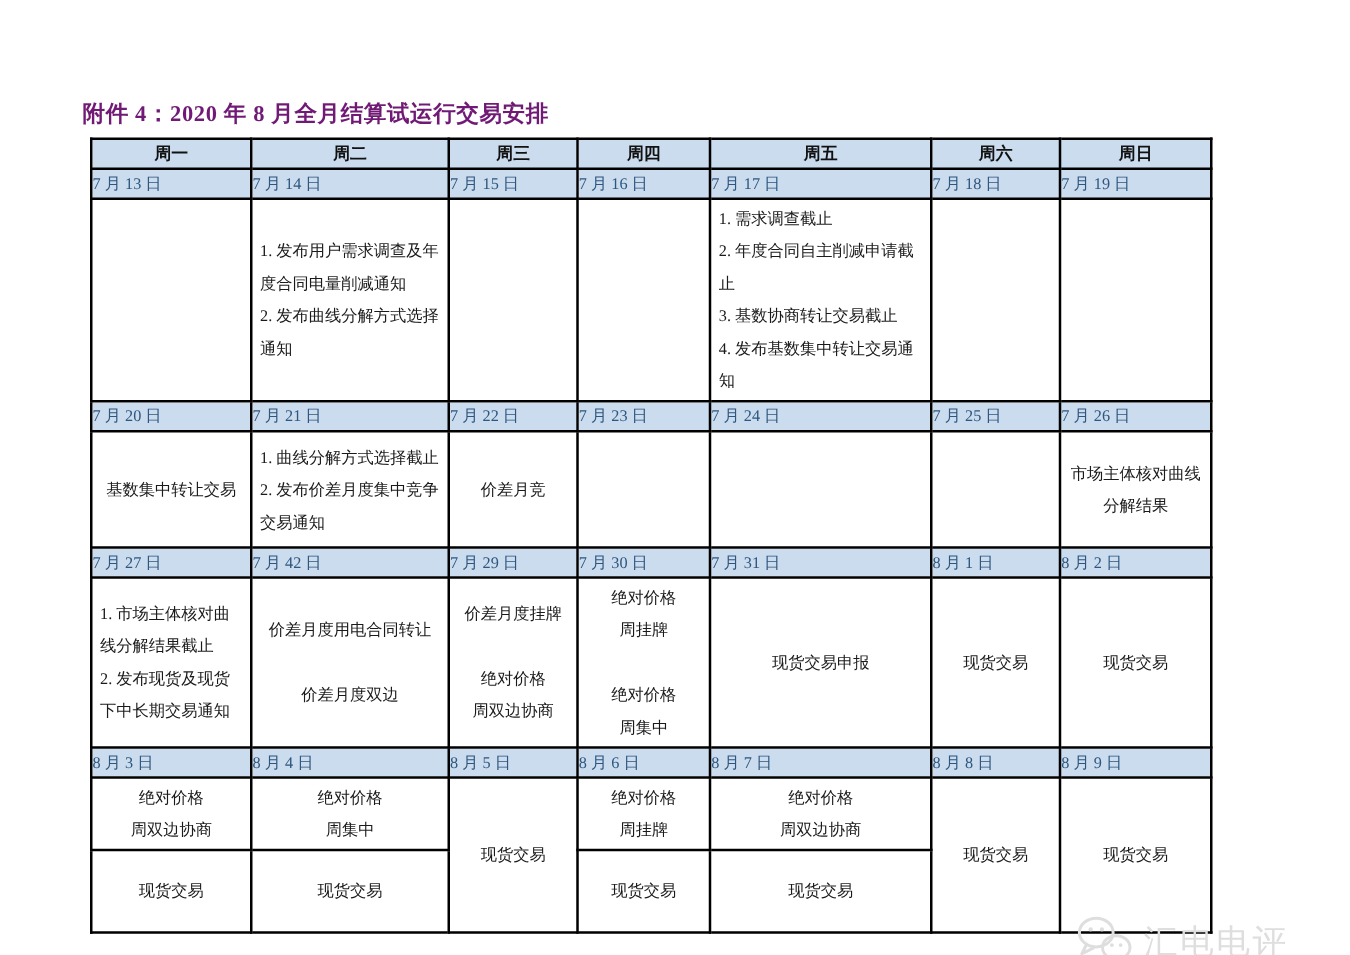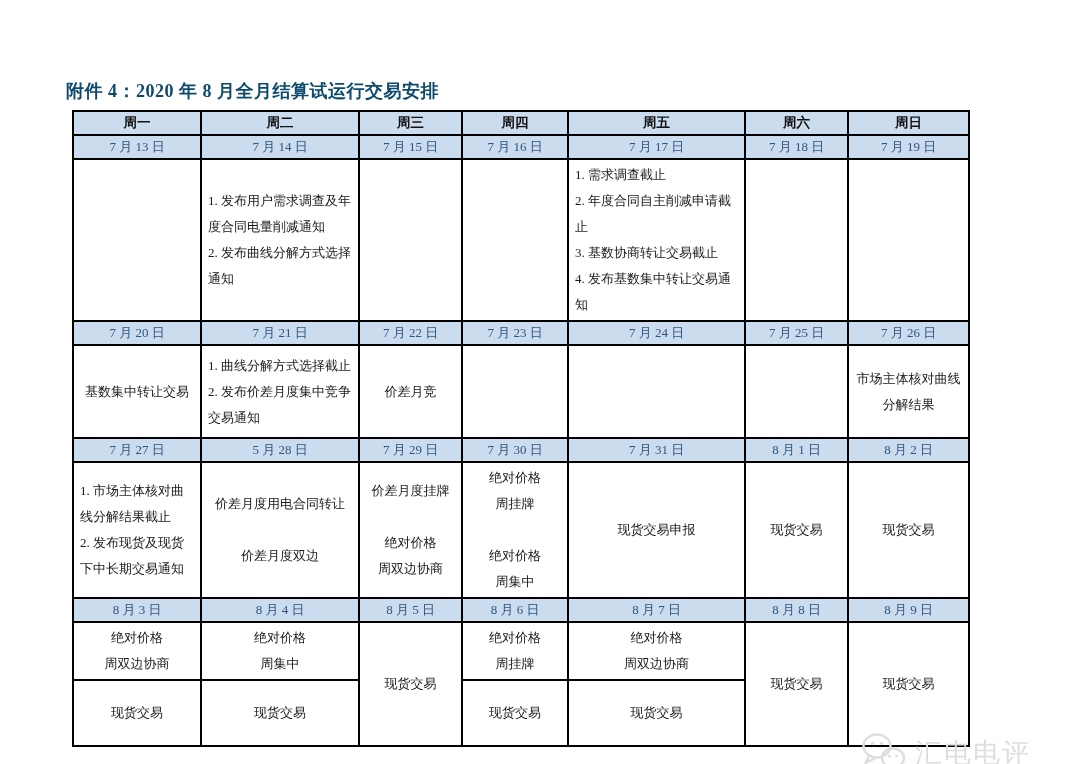--- a/index.html
+++ b/index.html
@@ -11,21 +11,21 @@
     background: #ffffff;
     overflow: hidden;
     font-family: "Liberation Serif", "DejaVu Serif", serif;
   }
   .doc-title {
     position: absolute;
     left: 66px;
     top: 79px;
     font-size: 18px;
     font-weight: bold;
-    color: #0c4a6e;
+    color: #701a75;
     letter-spacing: 0.5px;
   }
   table.schedule {
     position: absolute;
     left: 72px;
     top: 110px;
     width: 896px;
     border-collapse: collapse;
     table-layout: fixed;
   }
@@ -39,21 +39,21 @@
     color: #111111;
     font-weight: bold;
     font-size: 13.5px;
     vertical-align: middle;
   }
   tr.r-date td {
     height: 24px;
     background: #cadcee;
     color: #2e567e;
     font-size: 13px;
-    text-align: center;
+    text-align: left;
     vertical-align: middle;
     font-weight: normal;
   }
   td.cell {
     background: #ffffff;
     color: #1a1a1a;
     font-size: 13px;
     line-height: 2.0;
     text-align: center;
     vertical-align: middle;
@@ -149,21 +149,21 @@
 2. 发布价差月度集中竞争交易通知</td>
       <td class="cell">价差月竞</td>
       <td class="cell"></td>
       <td class="cell"></td>
       <td class="cell"></td>
       <td class="cell">市场主体核对曲线分解结果</td>
     </tr>
 
     <tr class="r-date">
       <td>7 月 27 日</td>
-      <td>5 月 28 日</td>
+      <td>7 月 42 日</td>
       <td>7 月 29 日</td>
       <td>7 月 30 日</td>
       <td>7 月 31 日</td>
       <td>8 月 1 日</td>
       <td>8 月 2 日</td>
     </tr>
     <tr class="r-w2">
       <td class="cell al">1. 市场主体核对曲线分解结果截止
 2. 发布现货及现货下中长期交易通知</td>
       <td class="cell">价差月度用电合同转让

